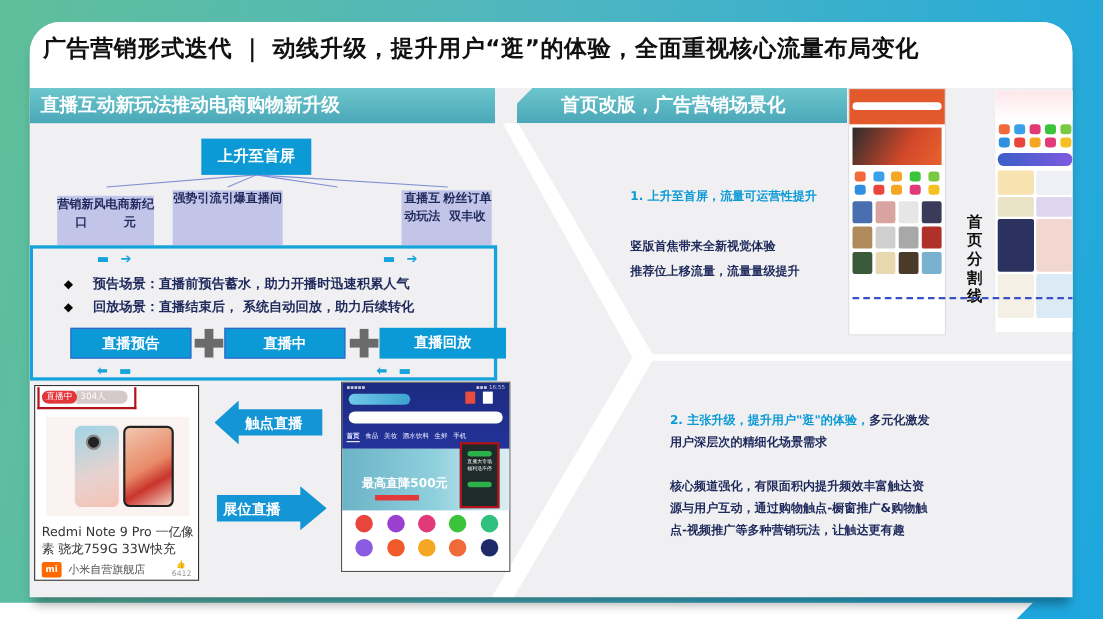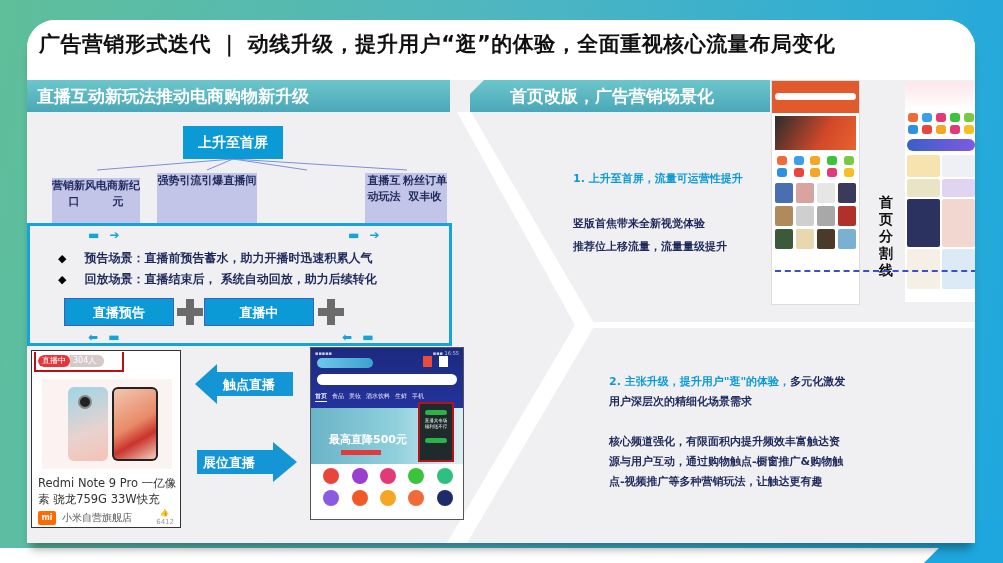--- a/index.html
+++ b/index.html
@@ -89,21 +89,21 @@
   }
   .live-badge-frame {
     position: absolute; left: 2px; top: 1px; width: 90px; height: 20px;
     border: 2px solid #b5121b; border-top: none; border-right: 2px solid #b5121b;
   }
   .live-badge {
     position: absolute; left: 6px; top: 4px; height: 12px; border-radius: 6px;
     background: #e6e6e6; font-size: 8px; color: #fff; display: flex; overflow: hidden;
   }
   .live-badge .lb-a { background: #e2363b; padding: 0 4px; line-height: 12px; border-radius: 6px; }
-  .live-badge .lb-b { color: #fff; padding: 0 8px 0 3px; line-height: 12px; background: #d6c9c9; }
+  .live-badge .lb-b { color: #fff; padding: 0 20px 0 3px; line-height: 12px; background: #d6c9c9; }
   .phone-img {
     position: absolute; left: 10px; top: 28px; width: 130px; height: 90px; background: #fbf3f1;
   }
   .phone-back {
     position: absolute; left: 26px; top: 8px; width: 40px; height: 74px; border-radius: 6px;
     background: linear-gradient(160deg, #9fd5e6 0%, #e8d2cf 60%, #f4c2b4 100%);
   }
   .phone-cam { position: absolute; left: 10px; top: 8px; width: 14px; height: 14px; border-radius: 50%; background: #222; border: 2px solid #888; }
   .phone-front {
     position: absolute; left: 70px; top: 8px; width: 46px; height: 74px; border-radius: 6px; background: #222; padding: 2px;
@@ -240,20 +240,21 @@
     <div class="bullet b1">
       <span class="dia">◆</span><span>预告场景：直播前预告蓄水，助力开播时迅速积累人气</span>
     </div>
     <div class="bullet b2">
       <span class="dia">◆</span><span>回放场景：直播结束后， 系统自动回放，助力后续转化</span>
     </div>
     <div class="stage st1">直播预告</div>
     <div class="plus p1"></div>
     <div class="stage st2">直播中</div>
     <div class="plus p2"></div>
+    <div class="stage st3">直播回放</div>
     <span class="arr" style="left:58px; top:104px;">⬅ ▬</span>
     <span class="arr" style="left:312px; top:104px;">⬅ ▬</span>
   </div>
 
   <div class="product-card">
     <div class="live-badge-frame"></div>
     <div class="live-badge">
       <span class="lb-a">直播中</span>
       <span class="lb-b">304人</span>
     </div>

